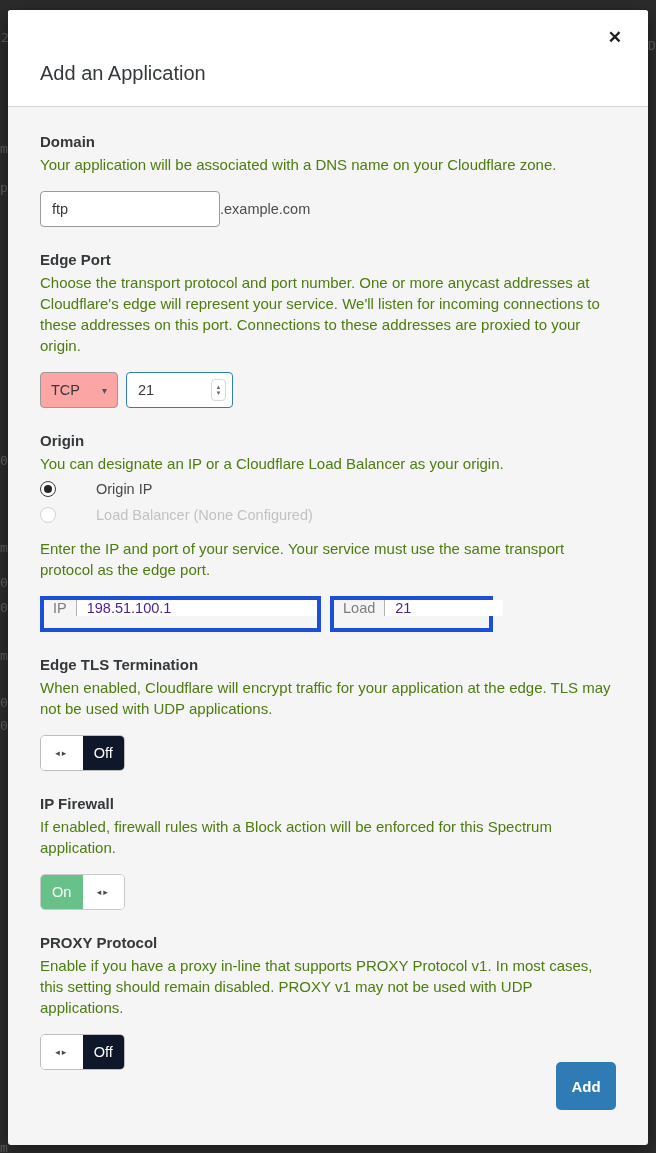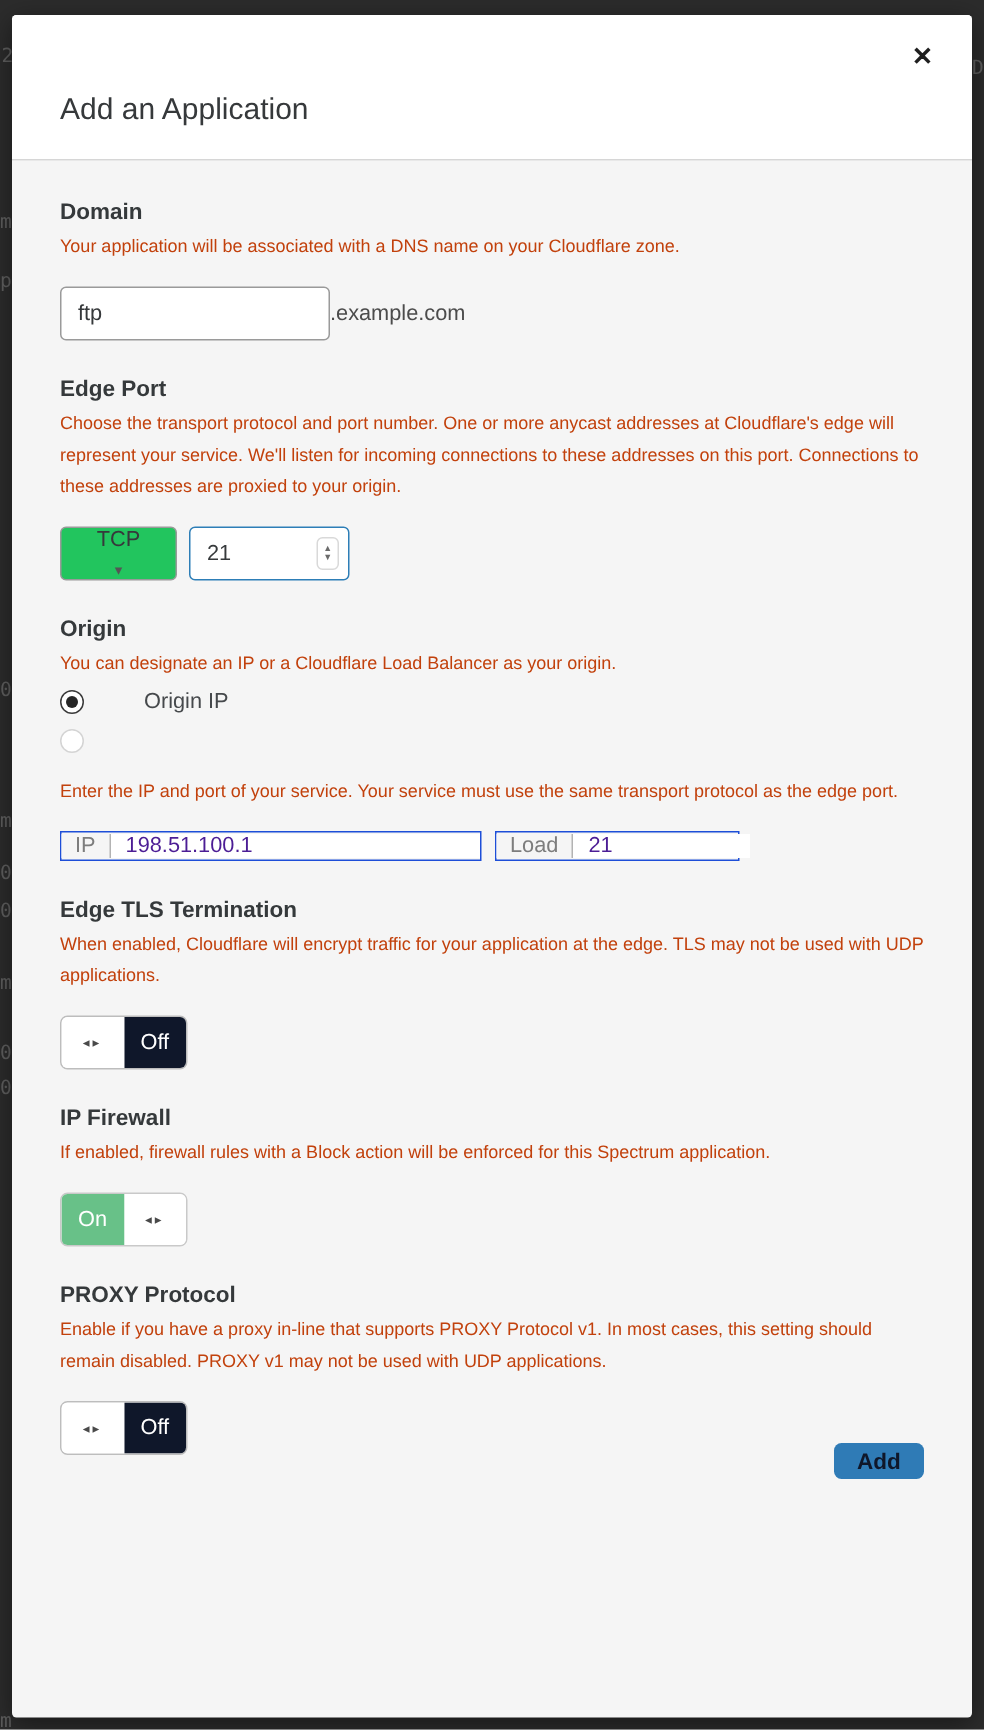--- a/index.html
+++ b/index.html
@@ -53,22 +53,22 @@
     padding:26px 32px 0 32px;
   }
   .section { margin-bottom:24px; }
   .section-heading {
     font-size:15px;
     font-weight:700;
     color:#35393b;
     margin-bottom:4px;
   }
   .section-desc {
-    font-size:12px;
-    color:#c2410c;
+    font-size:15px;
+    color:#4d7c0f;
     line-height:21px;
     margin-bottom:16px;
     max-width:580px;
   }
   .row { display:flex; align-items:center; }
 
   
   .text-input {
     width:180px; height:36px;
     background:#fff;
@@ -81,30 +81,29 @@
     outline:none;
   }
   .suffix-label {
     font-size:14.5px;
     color:#4c4c4c;
   }
 
   
   .select-box {
     width:78px; height:36px;
-    background:#22c55e;
+    background:#fca5a5;
     border:1px solid #9a9a9a;
     border-radius:4px;
     display:flex; align-items:center;
     padding:0 10px;
     font-size:14.5px;
     color:#36393b;
     cursor:pointer;
     justify-content:space-between;
-    flex-direction:column;
   }
   .select-caret { font-size:10px; color:#555; }
 
   
   .number-box {
     width:107px; height:36px;
     margin-left:8px;
     background:#fff;
     border:1.5px solid #2d7eb7;
     border-radius:4px;
@@ -143,23 +142,23 @@
     flex:0 0 auto;
   }
   .radio-outer.disabled { border-color:#d4d4d4; }
   .radio-inner { width:8px; height:8px; border-radius:50%; background:#262626; }
   .radio-label { margin-left:15px; font-size:14.5px; color:#46494c; }
   .radio-label.disabled { color:#c2c2c2; }
   .radio-group { margin-bottom:12px; margin-top:-6px; }
 
   
   .pref-group {
-    display:flex; align-items:center;
-    height:20px;
-    border:1px solid #1d4ed8;
+    display:flex; align-items:flex-start;
+    height:36px;
+    border:4px solid #1d4ed8;
     background:transparent;
   }
   .pref-label {
     display:flex; align-items:center;
     padding:0 9px;
     font-size:14.5px;
     color:#7d7d7d;
     border-right:1px solid #b3b3b3;
     background:#f5f5f5;
   }
@@ -200,25 +199,25 @@
   .seg.state-off { background:#0f172a; color:#fff; }
   .seg.state-on  { background:#68c188; color:#fff; }
   .toggle.on { border-color:#c9c9c9; }
 
   
   .footer-row {
     display:flex; justify-content:flex-end;
     margin-top:-16px;
   }
   .add-btn {
-    min-width:60px; height:24px;
+    min-width:60px; height:48px;
     background:#2f7bb6;
     border:none;
     border-radius:5px;
-    color:#0f172a;
+    color:#ffffff;
     font-family:"Liberation Sans", sans-serif;
     font-size:15px;
     font-weight:700;
     padding:0 14px;
     cursor:pointer;
   }
 </style>
 </head>
 <body>
 
@@ -277,20 +276,21 @@
 
       <div class="radio-group">
         <div class="radio-row">
           <span class="radio-outer">
               <span class="radio-inner"></span>
             </span>
           <span class="radio-label">Origin IP</span>
         </div>
         <div class="radio-row">
           <span class="radio-outer disabled"></span>
+          <span class="radio-label disabled">Load Balancer (None Configured)</span>
         </div>
       </div>
 
       <div class="section-desc">Enter the IP and port of your service. Your service must use the same transport protocol as the edge port.</div>
 
       <div class="row">
         <div class="pref-group ip-group">
           <span class="pref-label">IP</span>
           <input type="text" value="198.51.100.1" style="">
         </div>

